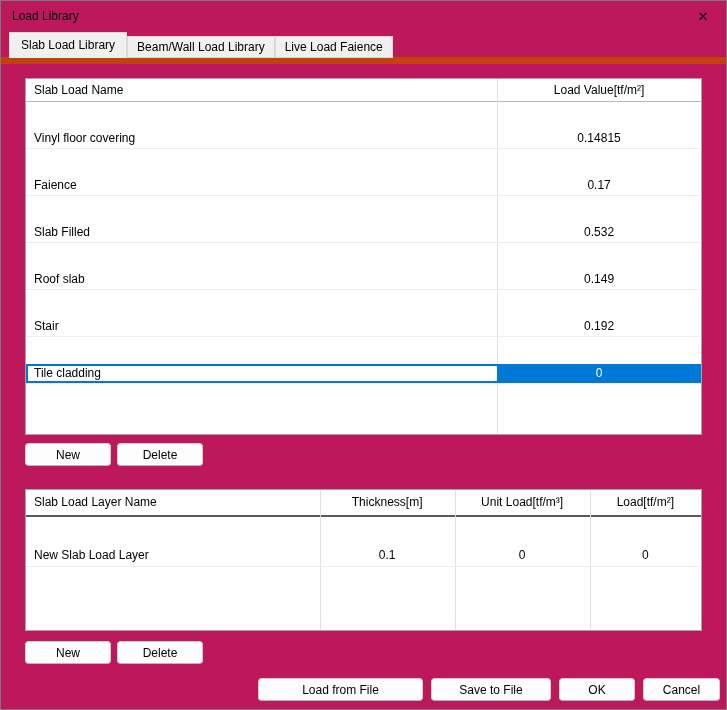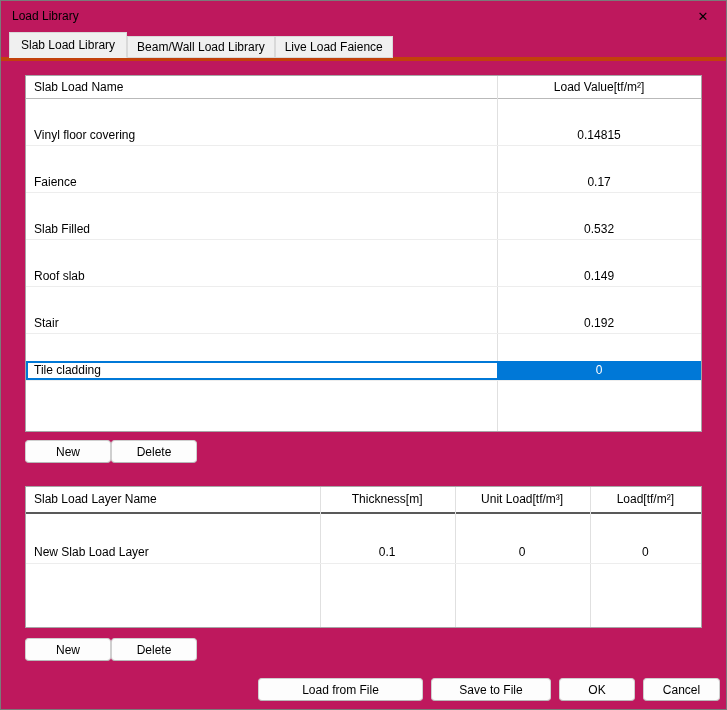--- a/index.html
+++ b/index.html
@@ -13,21 +13,21 @@
     border:1px solid #7a7a7a;background:#be185d;position:relative;
   }
   
   .titlebar{height:30px;display:flex;align-items:center;}
   .title{padding-left:11px;}
   .close{
     margin-left:auto;width:46px;height:30px;display:flex;align-items:center;
     justify-content:center;font-size:13px;cursor:default;
   }
   
-  .tabbar{display:flex;align-items:flex-end;padding-left:8px;border-bottom:4px solid #c2410c;height:26px;}
+  .tabbar{display:flex;align-items:flex-end;padding-left:8px;border-bottom:7px solid #c2410c;height:26px;}
   .tab{
     margin-bottom:-1px;background:#f0f0f0;border:1px solid #d9d9d9;
     padding:3px 9px;white-space:nowrap;cursor:default;margin-top:2px;
   }
   .tab.active{border-bottom-color:#f0f0f0;padding:5px 11px;margin-top:0;}
   
   .content{padding:14px 24px 0 24px;}
   .table{background:#fff;border:1px solid #a6a6a6;position:relative;box-sizing:border-box;}
   .table1{height:357px;}
   .table2{height:142px;margin-top:23px;}
@@ -41,21 +41,21 @@
   .c-name{width:69.8%;padding-left:8px;text-align:left;}
   .c-value{width:30.2%;text-align:center;}
   .c2-name{width:43.5%;padding-left:8px;text-align:left;}
   .c2-th{width:20%;text-align:center;}
   .c2-ul{width:20%;text-align:center;}
   .c2-load{width:16.5%;text-align:center;}
   .vline{position:absolute;top:0;bottom:0;width:1px;background:#e0e0e0;}
   .trow.selected{box-shadow:inset 0 0 0 2px var(--accent,#0078d7);align-items:center;}
   .trow.selected .c-value{background:var(--accent,#0078d7);color:#fff;}
   
-  .btnrow{margin-top:8px;display:flex;}
+  .btnrow{margin-top:8px;display:flex;gap:6px;}
   .btnrow2{margin-top:10px;}
   .btn{
     height:23px;box-sizing:border-box;display:flex;align-items:center;justify-content:center;
     background:#fdfdfd;border:1px solid #cfcfcf;border-bottom-color:#b8b8b8;border-radius:4px;
     font-family:"Liberation Sans",sans-serif;font-size:12px;cursor:default;white-space:nowrap;
   }
   .w-sm{width:86px;}
   .footer{position:absolute;right:6px;bottom:8px;display:flex;gap:8px;border-radius:10px;}
   .w-load{width:165px;}
   .w-save{width:120px;}

